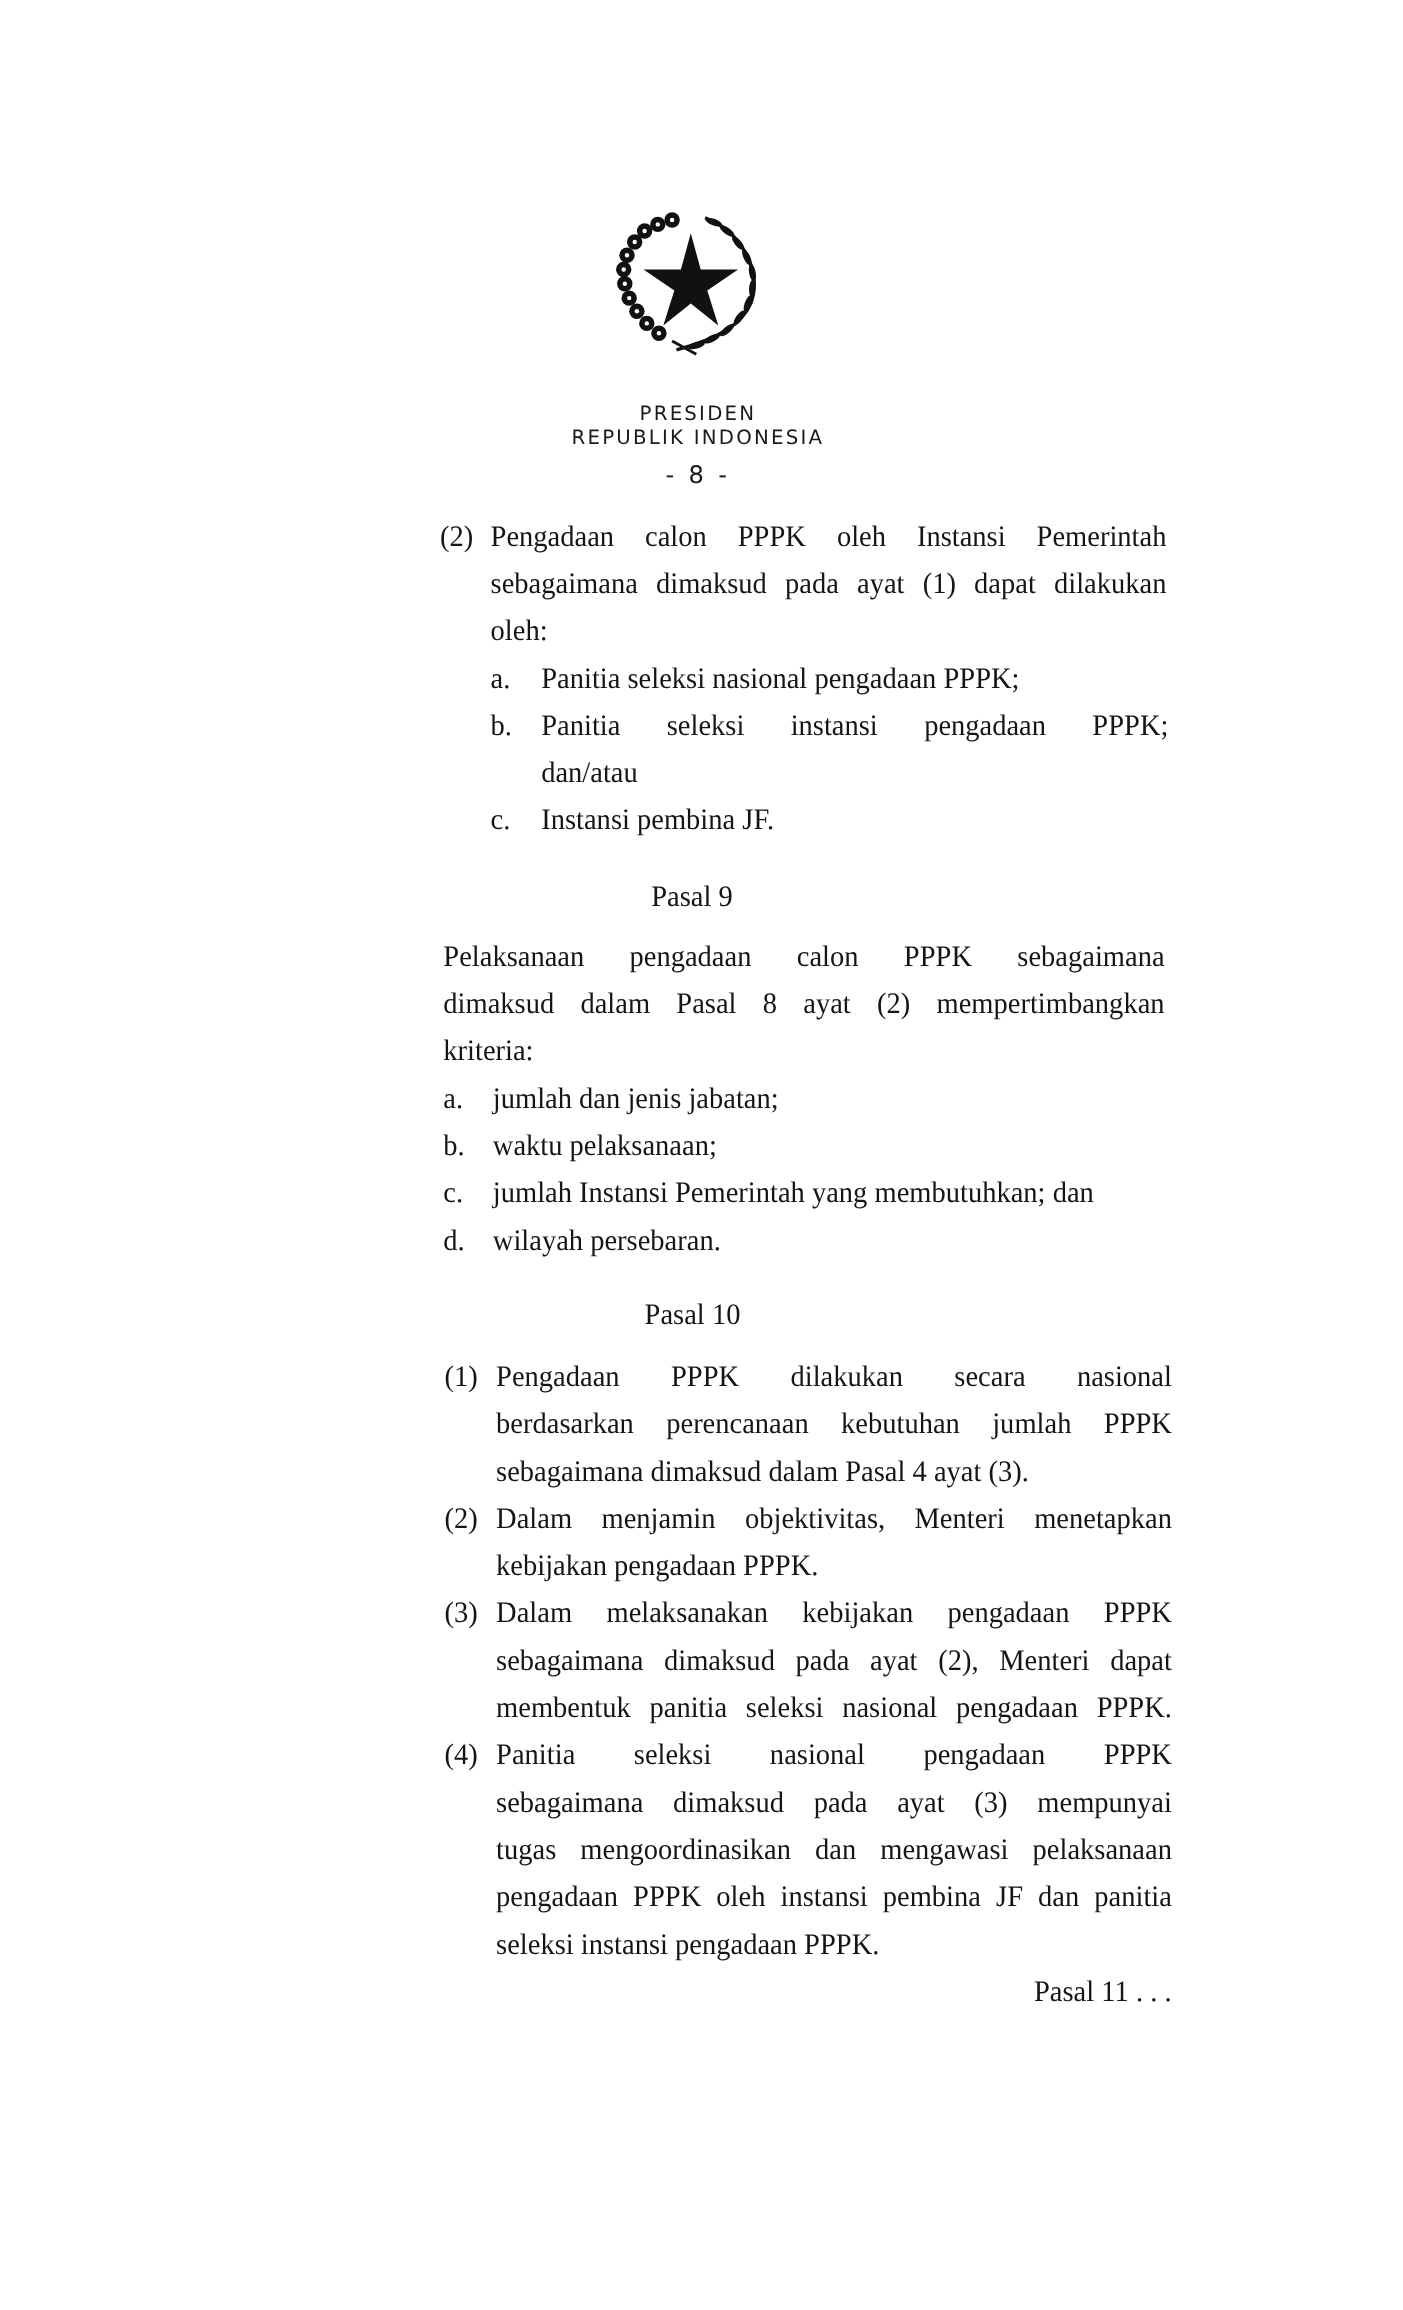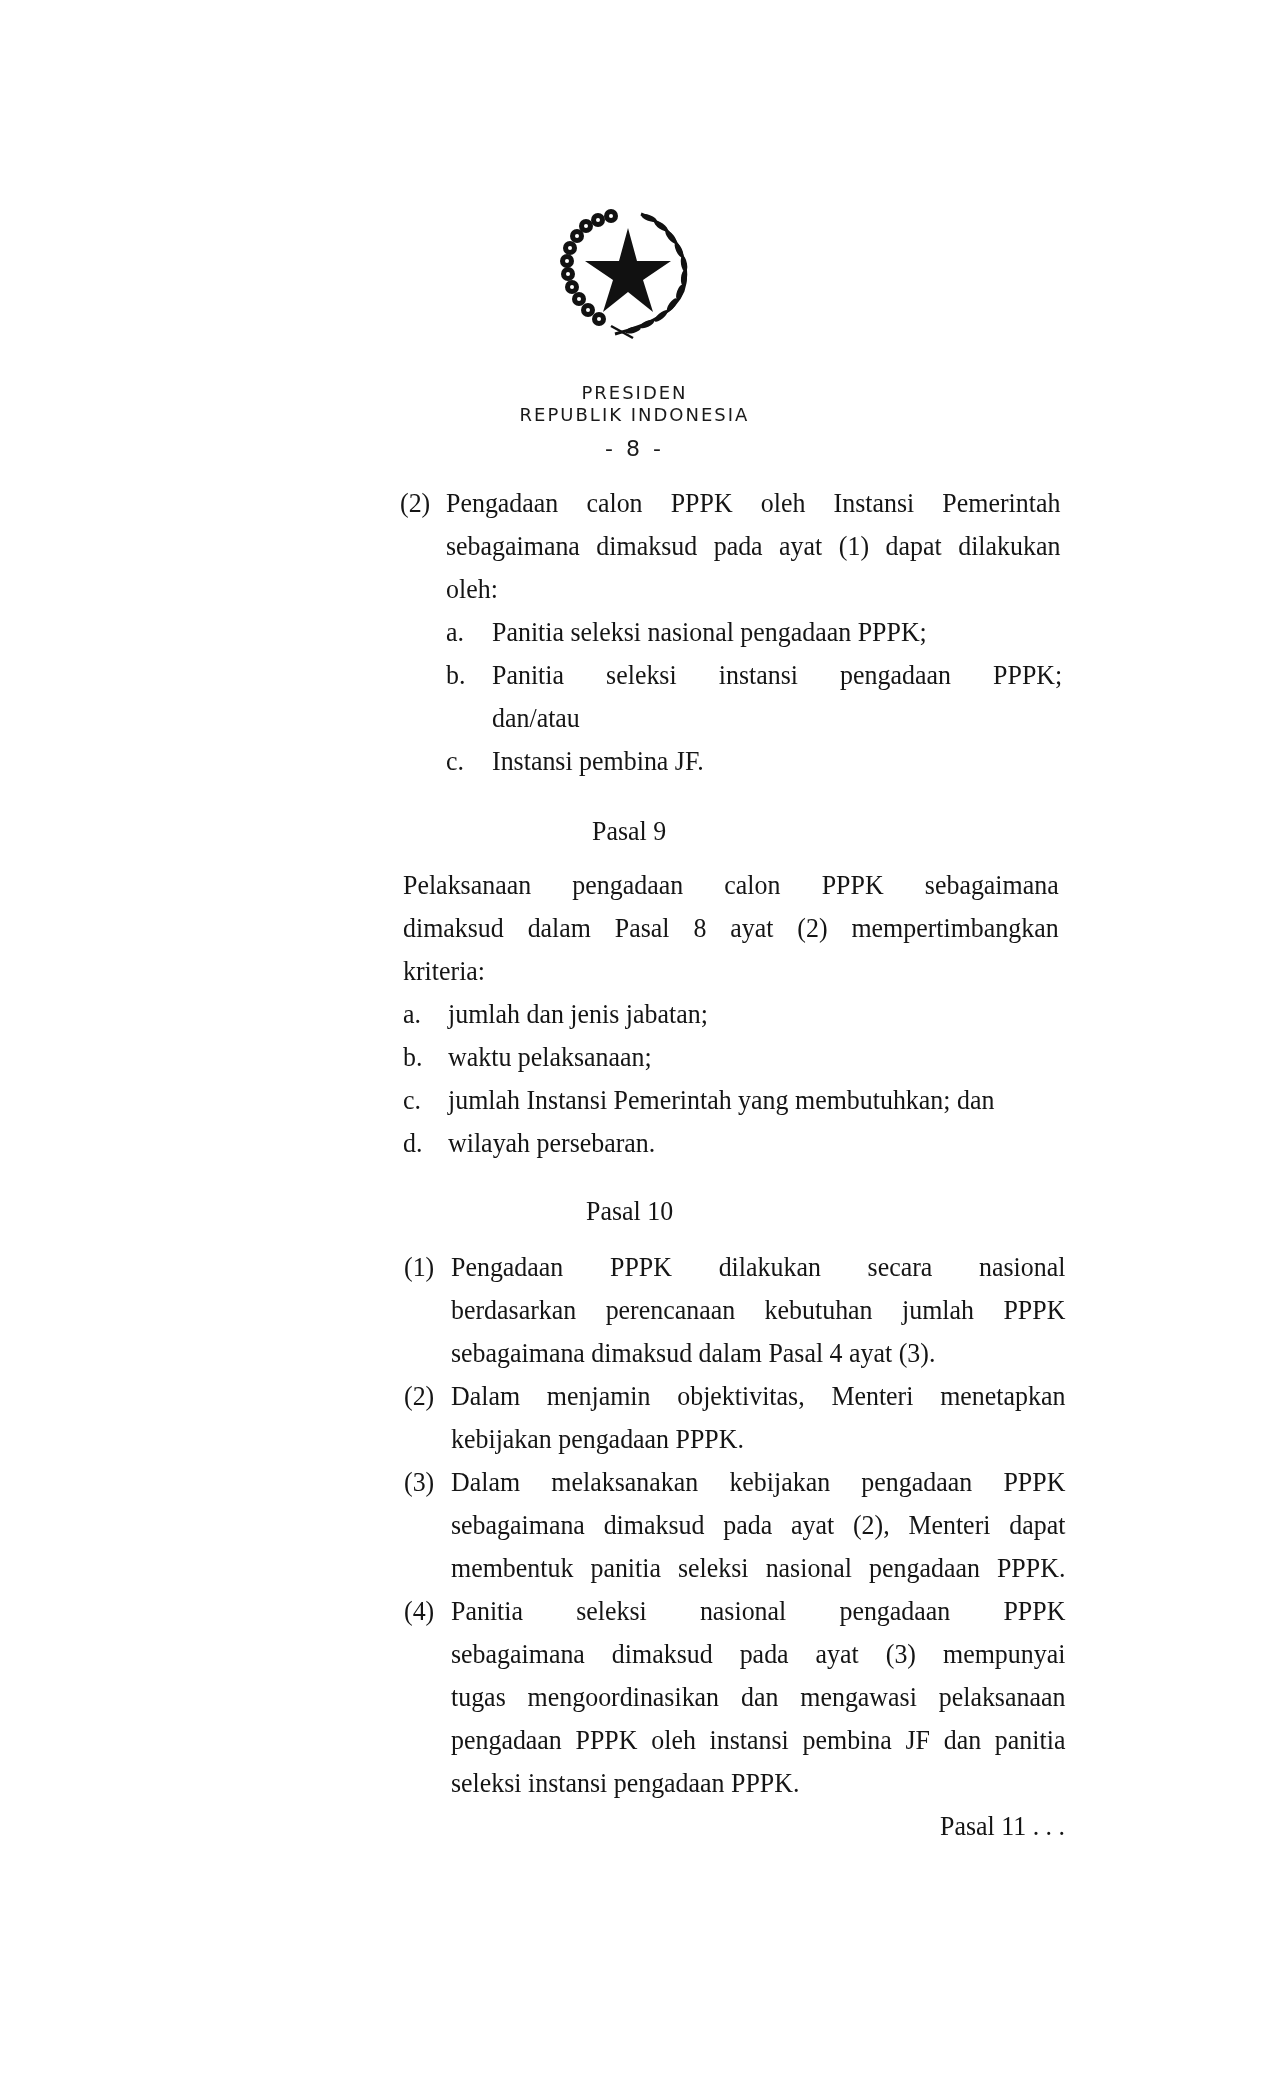--- a/index.html
+++ b/index.html
@@ -1,17 +1,17 @@
 <!DOCTYPE html>
 <html><head>
 <meta charset="utf-8">
 <style>
   html, body { margin: 0; padding: 0; background: #ffffff; }
   body { width: 1275px; height: 2100px; position: relative; overflow: hidden; }
-  .page { position: absolute; left: 0; top: 0; width: 1275px; height: 1492px; background: #ffffff; color: #141414; margin-top: 16px; }
+  .page { position: absolute; left: 0; top: 0; width: 1275px; height: 1492px; background: #ffffff; color: #141414; }
   .emblem { position: absolute; left: 553px; top: 190px; width: 150px; height: 145px; }
   .hdr { position: absolute; left: 0; width: 1275px; text-align: center; font-family: "DejaVu Sans", sans-serif; color: #1a1a1a; }
   .hdr1 { top: 366px; left: -3px; font-size: 18px; letter-spacing: 2px; }
   .hdr2 { top: 388px; left: -3px; font-size: 18px; letter-spacing: 2px; }
   .pnum { top: 420px; left: -3px; font-size: 22px; letter-spacing: 3px; }
   .line { position: absolute; white-space: nowrap; font-family: "Liberation Serif", "DejaVu Serif", serif; font-size: 27px; color: #151515; transform: scaleX(0.96); transform-origin: left; }
   .just { text-align: justify; text-align-last: justify; white-space: normal; }
 </style>
 </head>
 <body>

